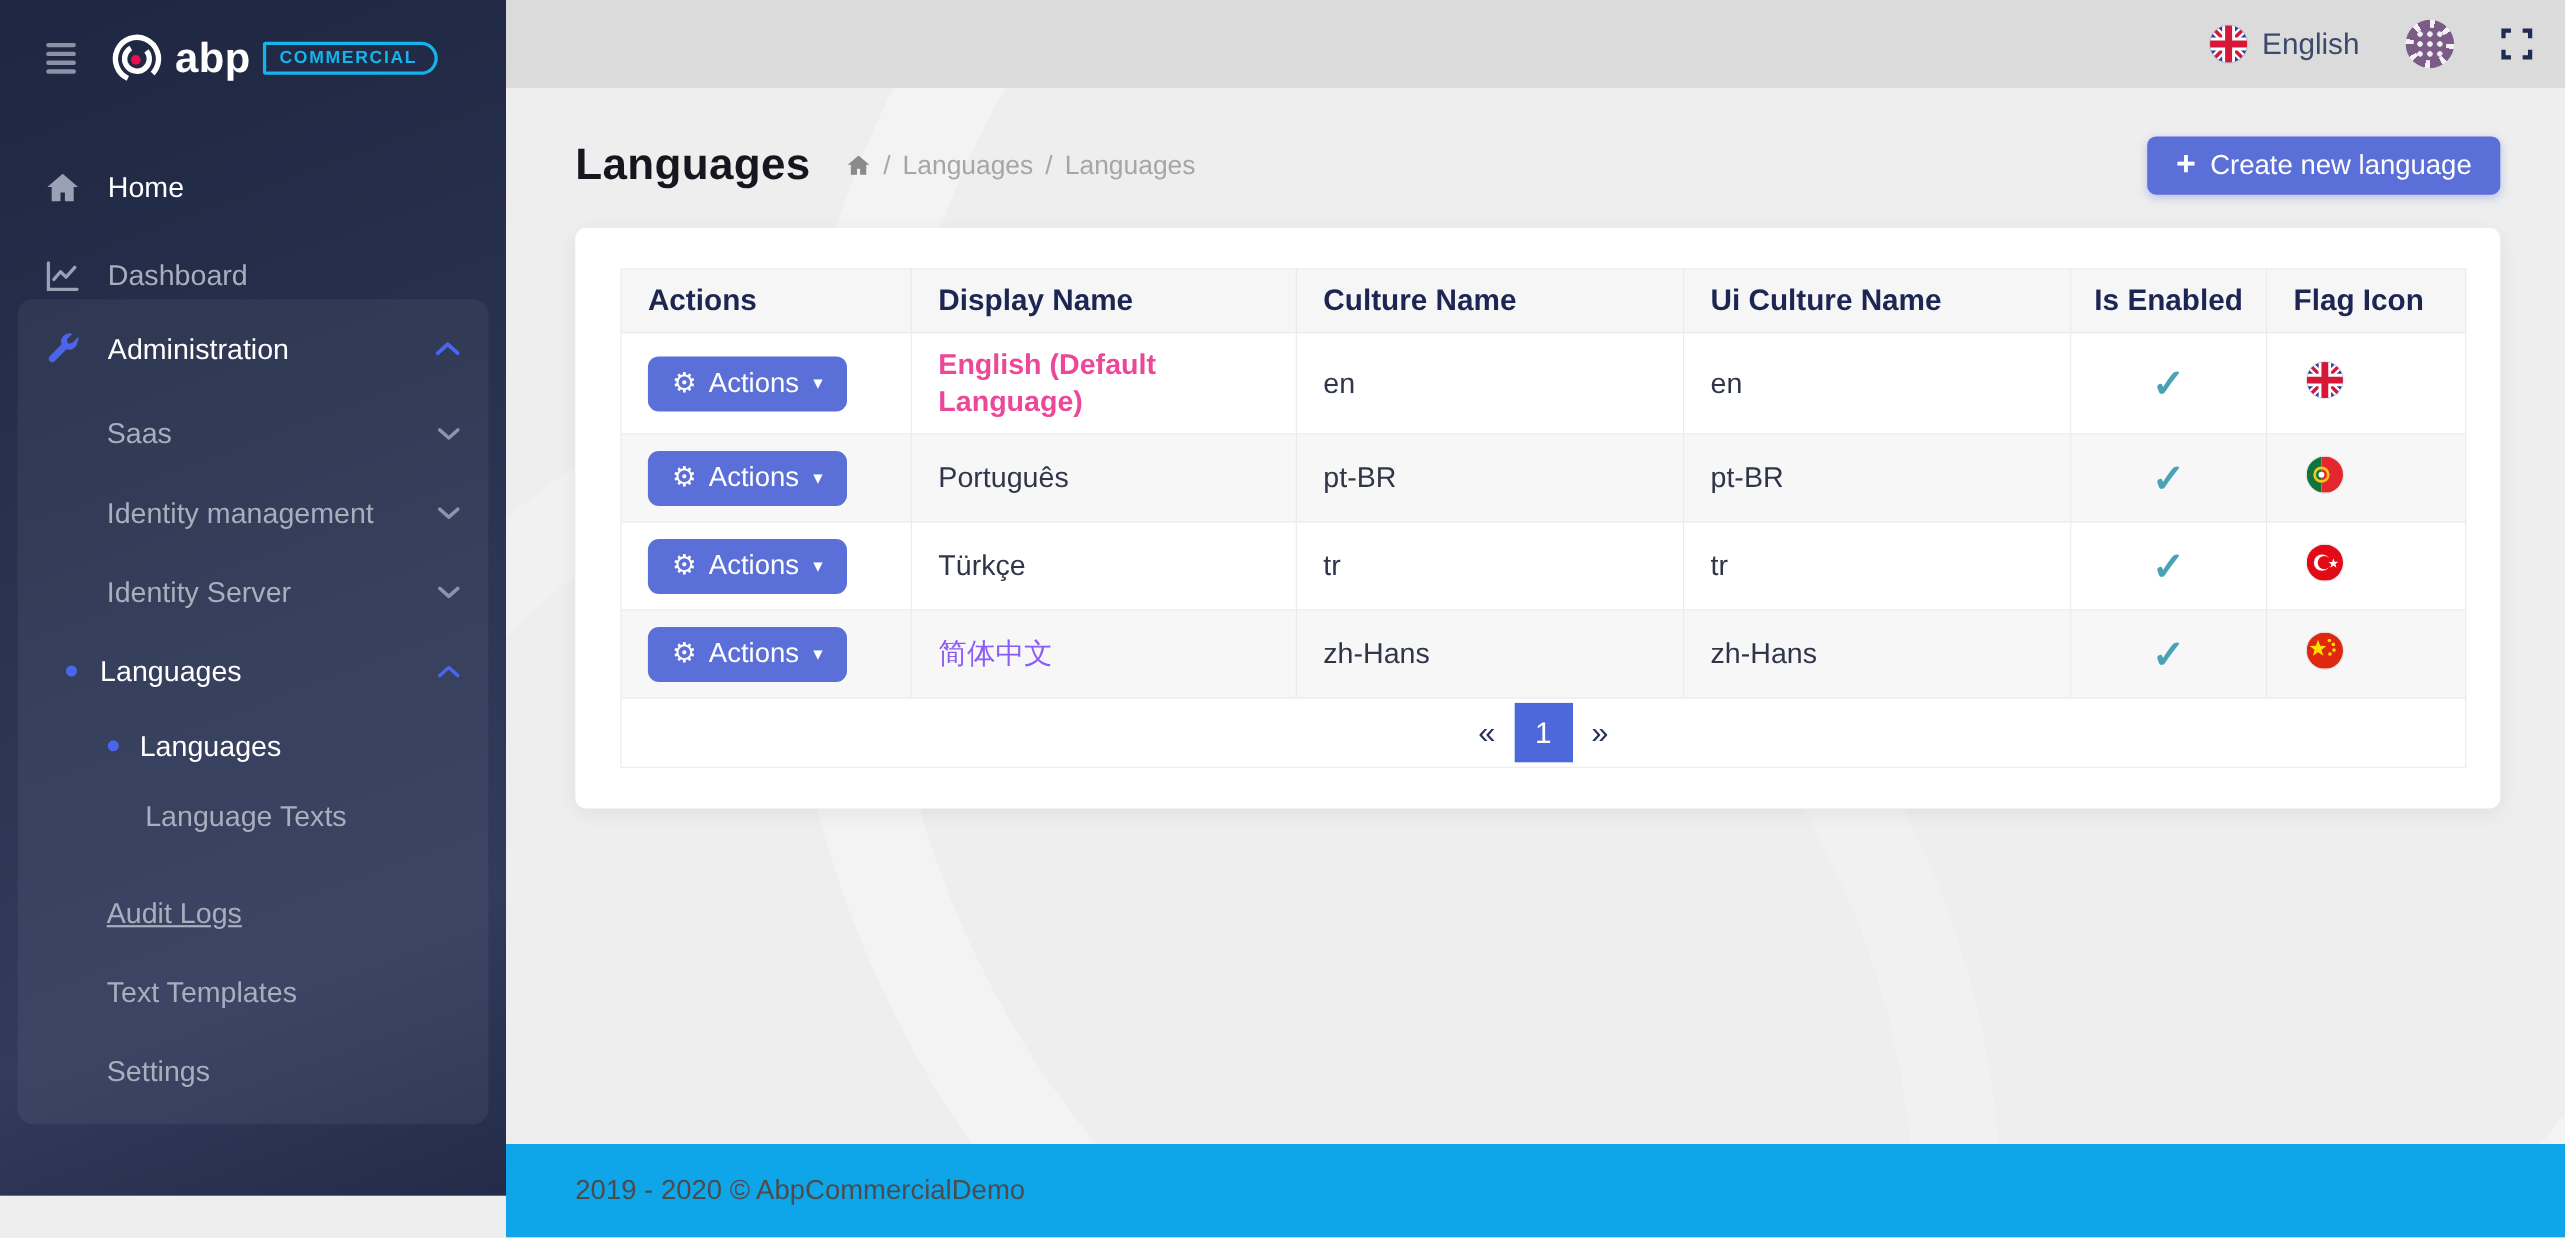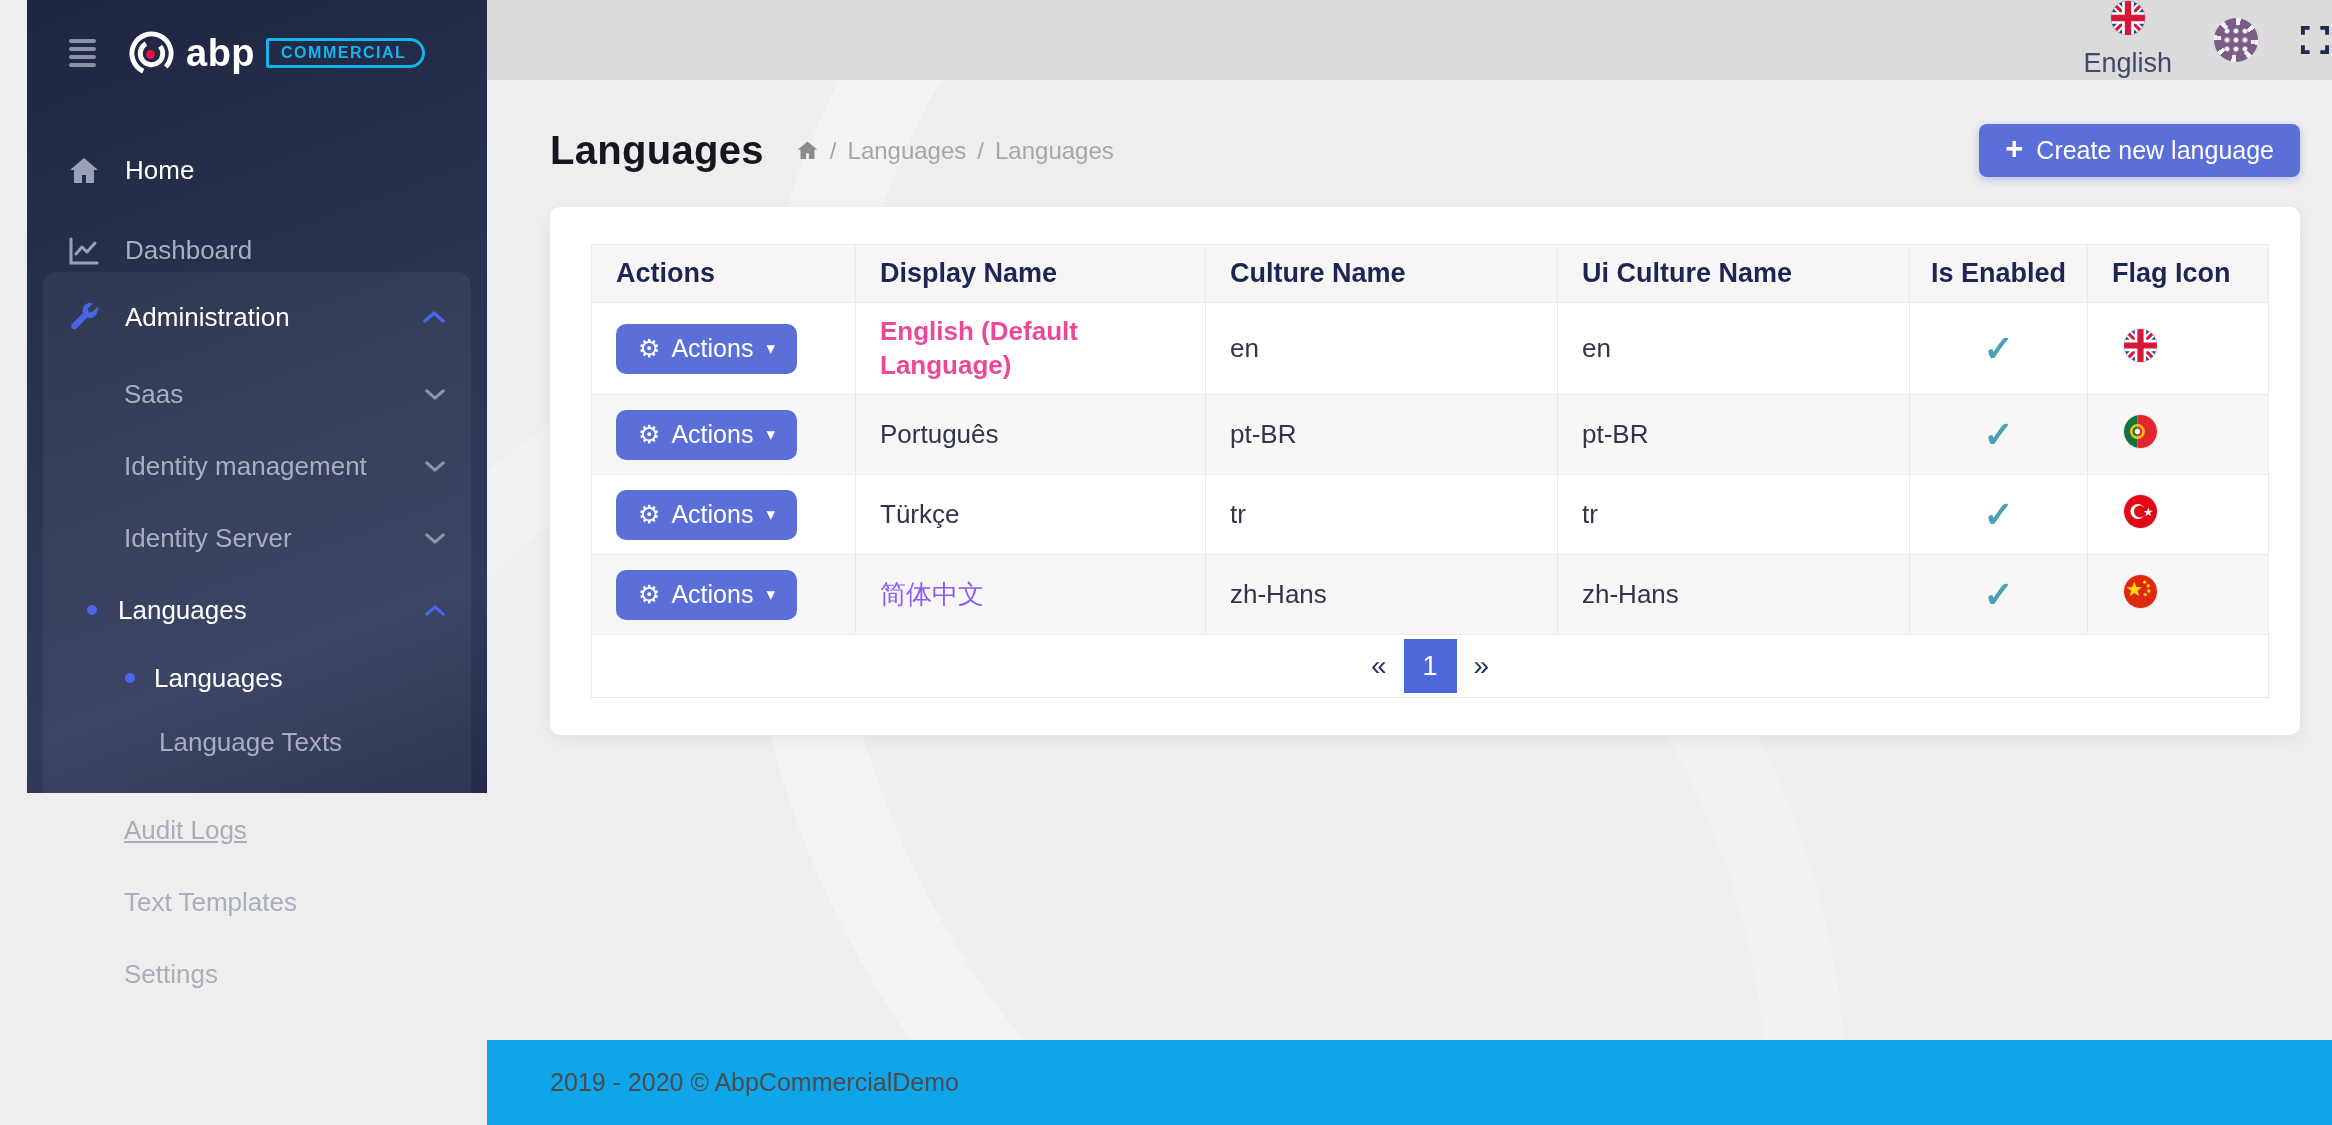--- a/index.html
+++ b/index.html
@@ -1,23 +1,23 @@
 <!DOCTYPE html>
 <html><head>
 <meta charset="utf-8">
 <style>
   * { margin:0; padding:0; box-sizing:border-box; }
   html,body { width:2332px; height:1125px; overflow:hidden; }
   body { font-family:"Liberation Sans", sans-serif; background:#eeeeee; }
   .app { display:flex; width:2332px; height:1125px; }
 
   
-  .sidebar { width:460px; height:793px; flex:0 0 460px;
+  .sidebar { width:460px; height:1087px; flex:0 0 460px;
     background:linear-gradient(160deg,#1e2641 0%, #28314e 40%, #323b5c 78%, #232b49 100%);
-    position:relative; z-index:5;margin-left:27px; }
+    position:relative; z-index:5; }
   .brand-row { height:106px; display:flex; align-items:center; padding-left:42px; }
   .hamburger { width:27px; display:flex; flex-direction:column; gap:4px; margin-right:32px; cursor:pointer; }
   .hamburger span { display:block; height:4px; border-radius:2px; background:#8b92a6; }
   .logo { display:flex; align-items:center; gap:11px; cursor:pointer; }
   .logo-text { color:#ffffff; font-size:38px; font-weight:700; letter-spacing:.5px; }
   .logo-badge { border:3px solid #14b4ec; color:#14b4ec; font-size:16px; font-weight:700;
     letter-spacing:1.5px; padding:3px 16px 3px 12px; border-radius:5px 30px 30px 5px; }
 
   .nav-item { display:flex; align-items:center; color:#a9aebd; font-size:26px; cursor:pointer; }
   .nav-item .chev { margin-left:auto; display:flex; }
@@ -34,21 +34,21 @@
   .ring-lg { width:6px; height:6px; border:5px solid #4b66ee; border-radius:50%; margin-right:21px; }
   .p-sub { height:64px; padding:0 26px 0 116px; }
   .p-sub.with-ring { padding-left:82px; }
   .ring-sm { width:5px; height:5px; border:5px solid #4b66ee; border-radius:50%; margin-right:19px; }
   .group-gap { margin-top:20px;text-decoration:underline; }
 
   
   .main { flex:1; display:flex; flex-direction:column; position:relative; }
   .topbar { height:80px; background:#dbdbdb; display:flex; align-items:center;
     justify-content:flex-end; padding-right:30px; gap:42px; }
-  .lang-select { display:flex; align-items:center; gap:13px; font-size:27px; color:#3d4a6b; cursor:pointer;flex-direction:column; }
+  .lang-select { display:flex; align-items:center; gap:13px; font-size:27px; color:#3d4a6b; cursor:pointer; }
   .flag-wrap { border-radius:50%; overflow:hidden; display:inline-flex; line-height:0;
     box-shadow:0 0 0 1px rgba(0,0,0,.08); }
   .avatar { width:44px; height:44px; border-radius:50%; position:relative; overflow:hidden;
     background:repeating-conic-gradient(#f4f1f6 0 13deg, #7a5c87 13deg 45deg); cursor:pointer; }
   .avatar::after { content:""; position:absolute; inset:7px; border-radius:50%;
     background:#7a5c87 radial-gradient(#f4f1f6 2.2px, transparent 2.8px); background-size:9px 9px;
     background-position:center; }
   .fullscreen { display:flex; cursor:pointer; }
 
   .content { flex:1; background:#eeeeee; padding:0 60px 0 63px; position:relative; overflow:hidden; }

